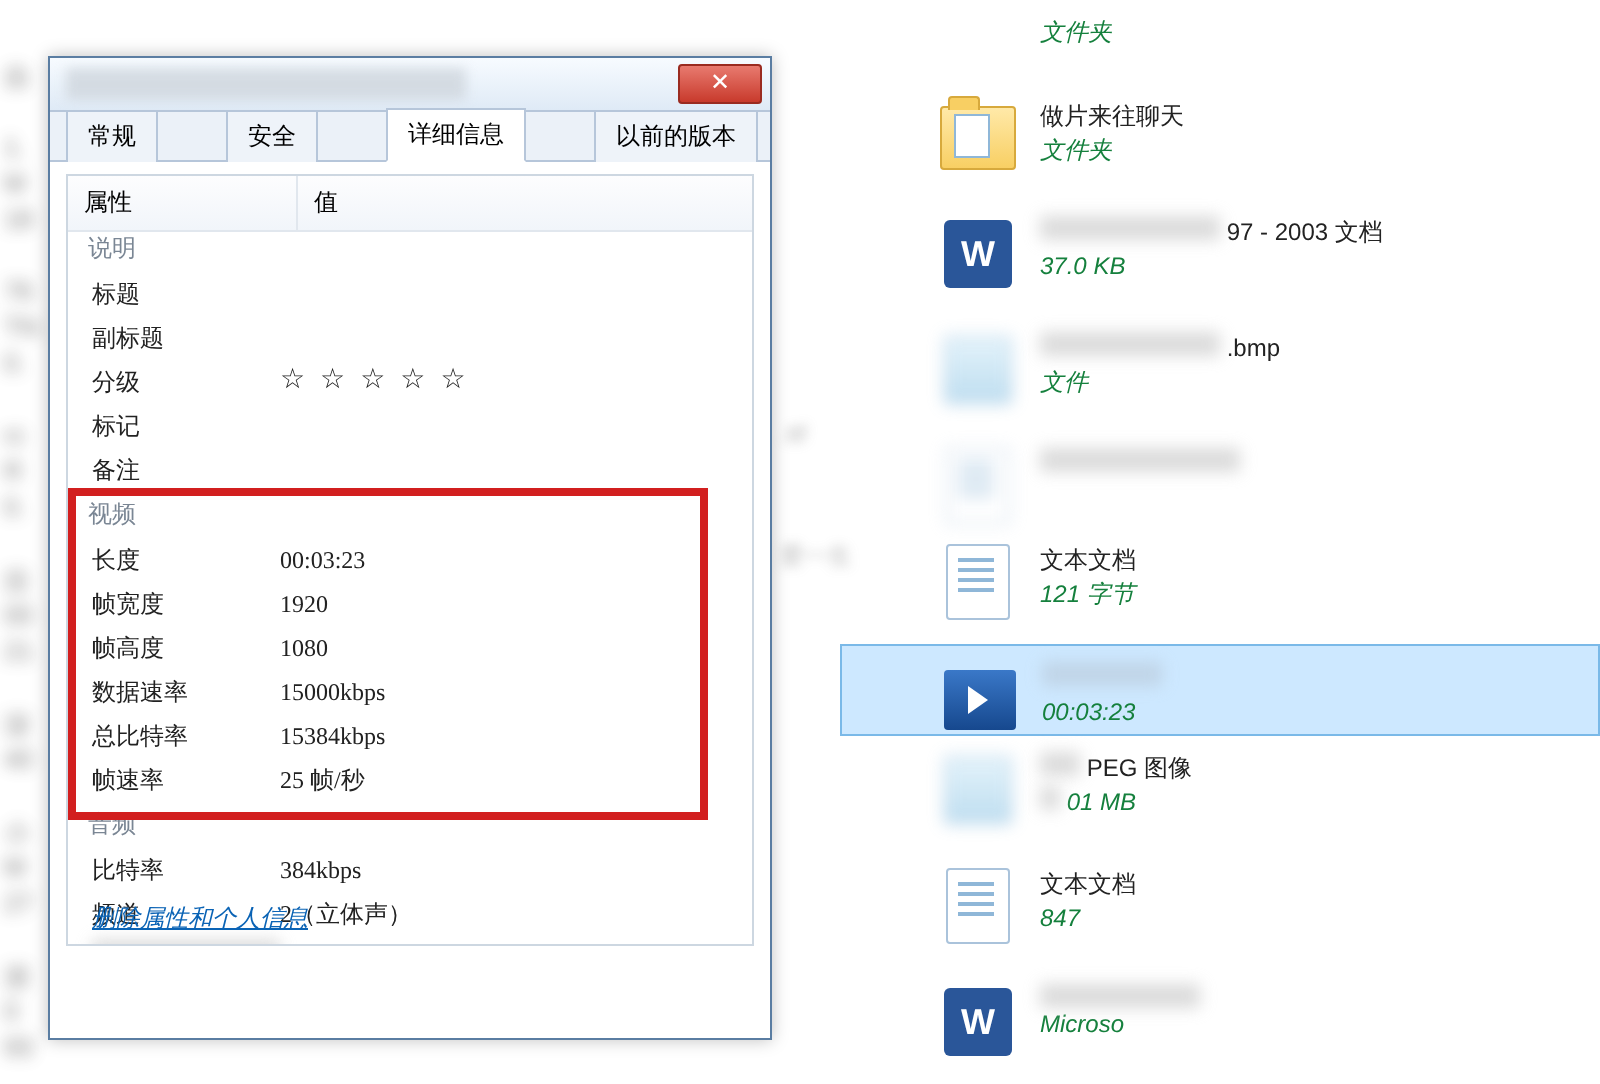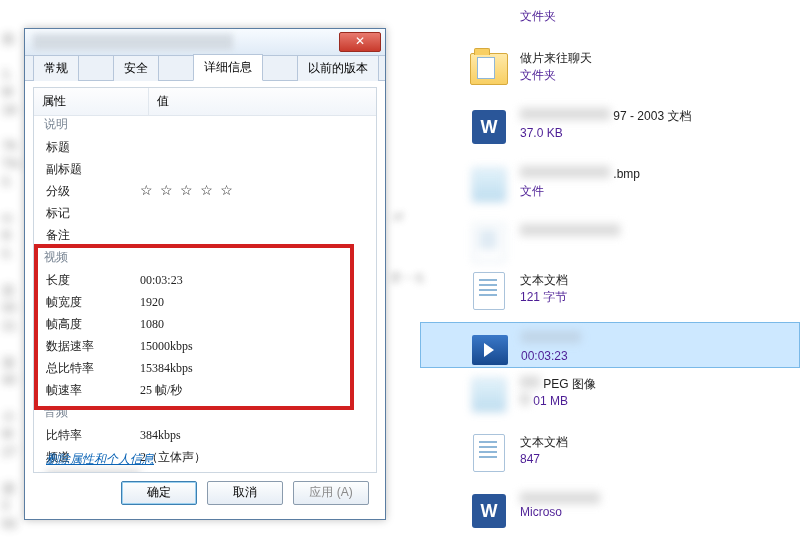--- a/index.html
+++ b/index.html
@@ -38,21 +38,21 @@
     flex-shrink: 0;
     display: flex;
     align-items: center;
     justify-content: center;
   }
   .file-text {
     padding-top: 2px;
     line-height: 1.4;
   }
   .file-text .l1 { color: #222; }
-  .file-text .l2 { color: #4c1d95; }
+  .file-text .l2 { color: #15803d; font-style: italic; }
   .blur {
     filter: blur(4px);
     opacity: 0.7;
   }
 
   .icon-folder {
     width: 36px; height: 30px;
     background: linear-gradient(#ffe9a8,#f8cf63);
     border: 1px solid #d7a93c;
     border-radius: 2px;
@@ -438,18 +438,13 @@
       <div class="row blur">
           <div class="k" style="width:94px;height:12px;background:#ccc"></div>
           <div class="v"></div>
         </div>
 
       <a class="link-remove">删除属性和个人信息</a>
 
     </div>
   </div>
 
-  <div class="dlg-buttons">
-    <div class="btn default">确定</div>
-    <div class="btn">取消</div>
-    <div class="btn disabled">应用 (A)</div>
-  </div>
 </div>
 
 </body></html>

